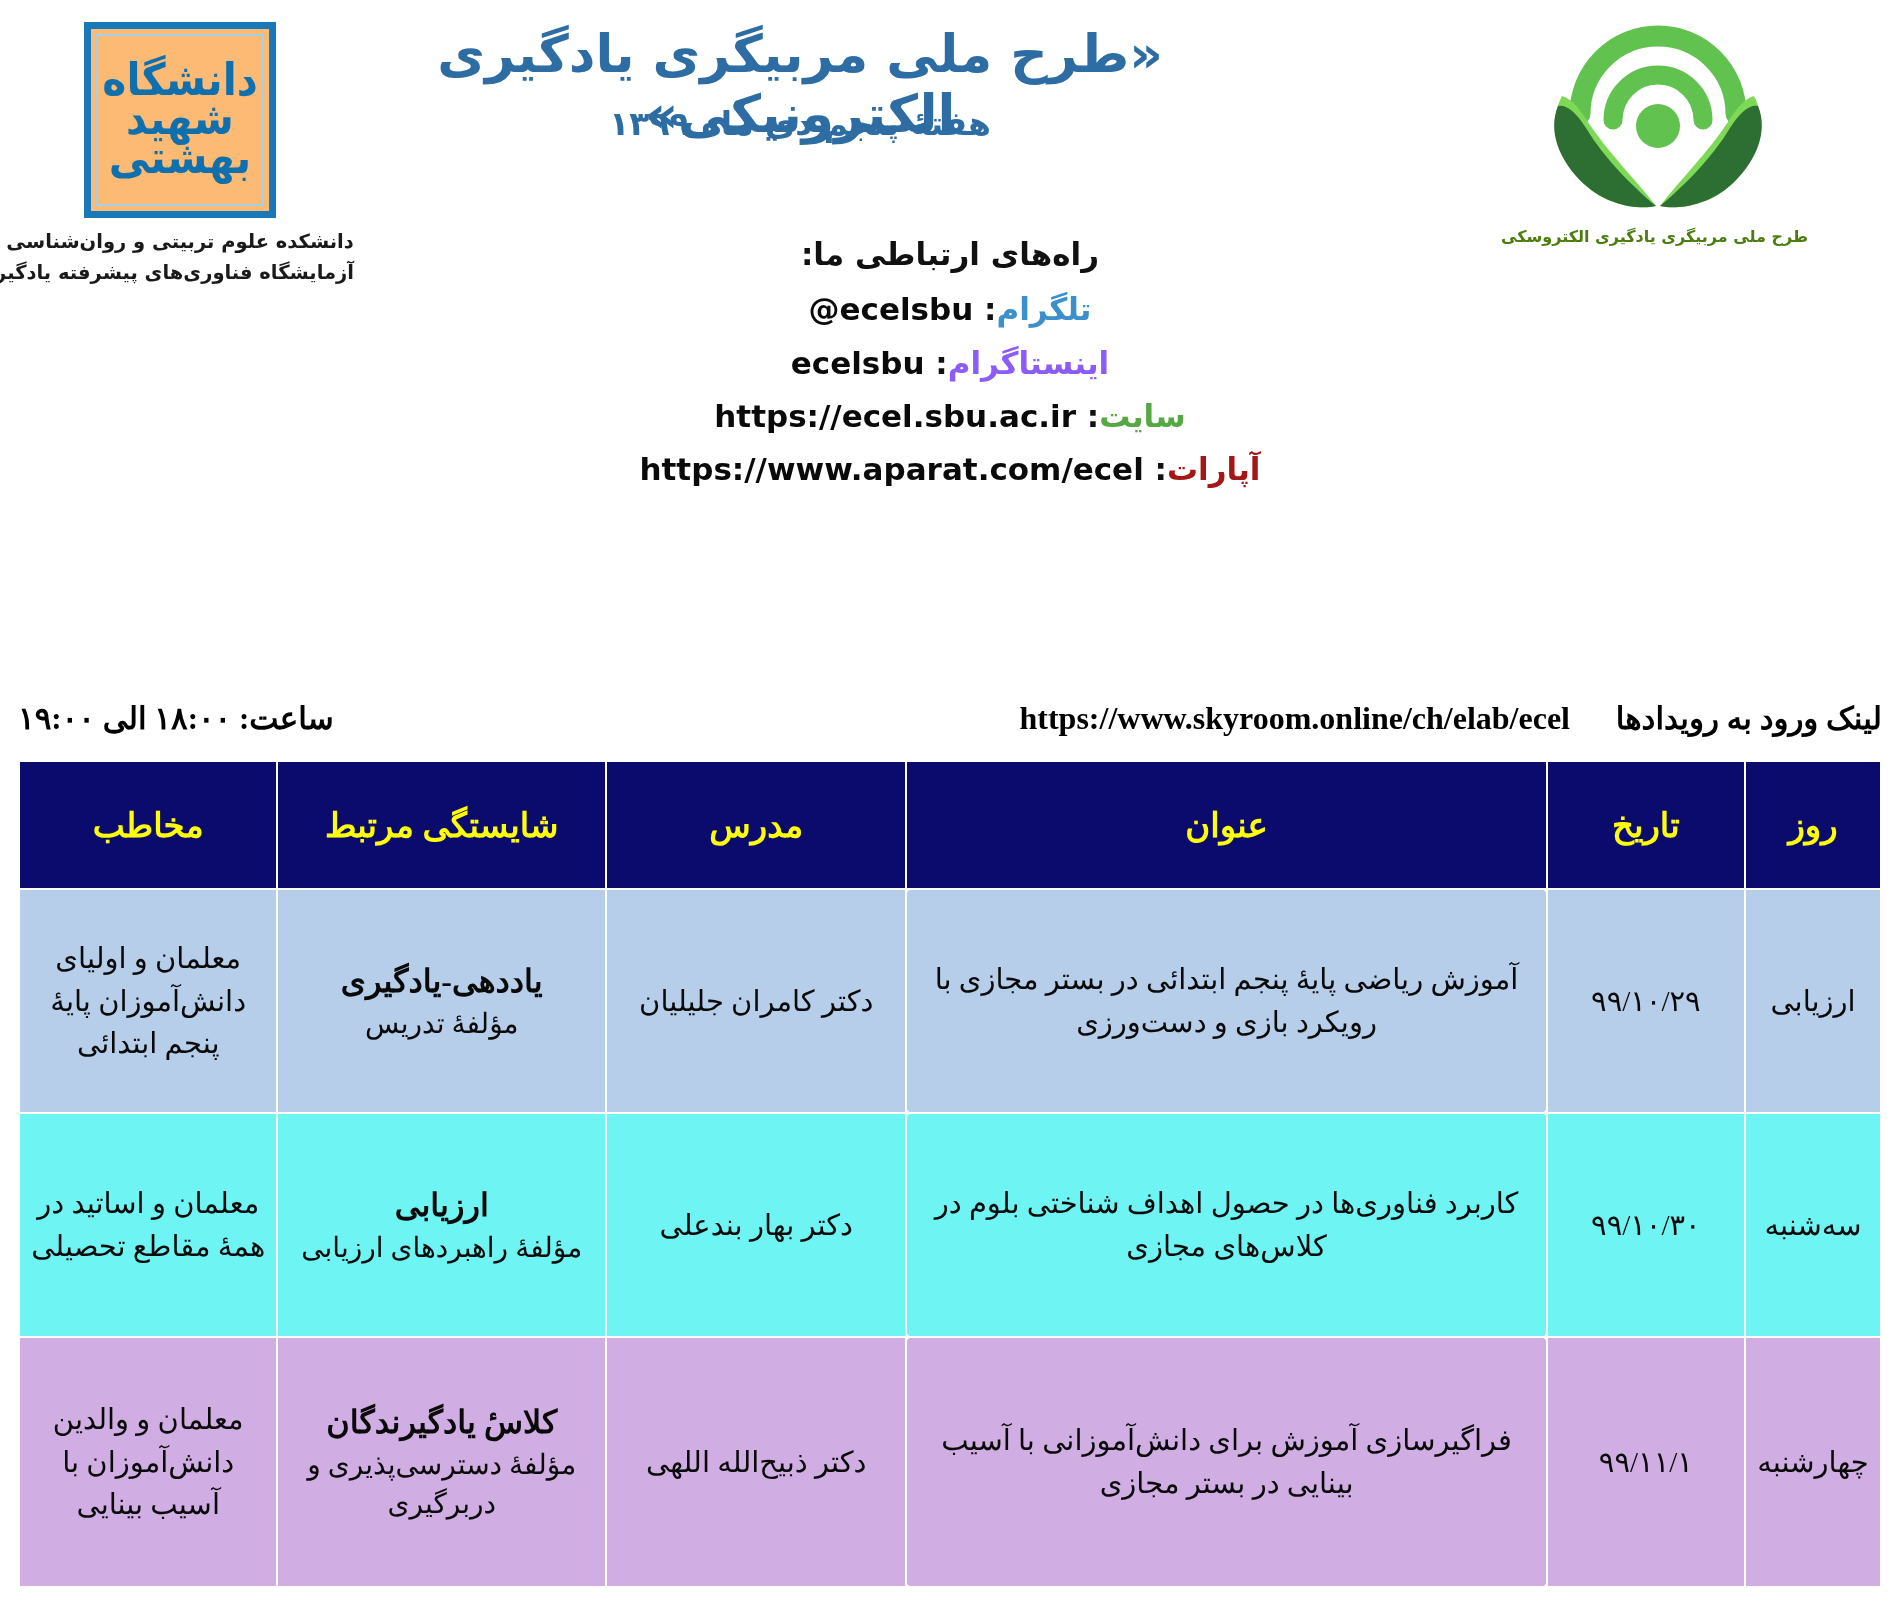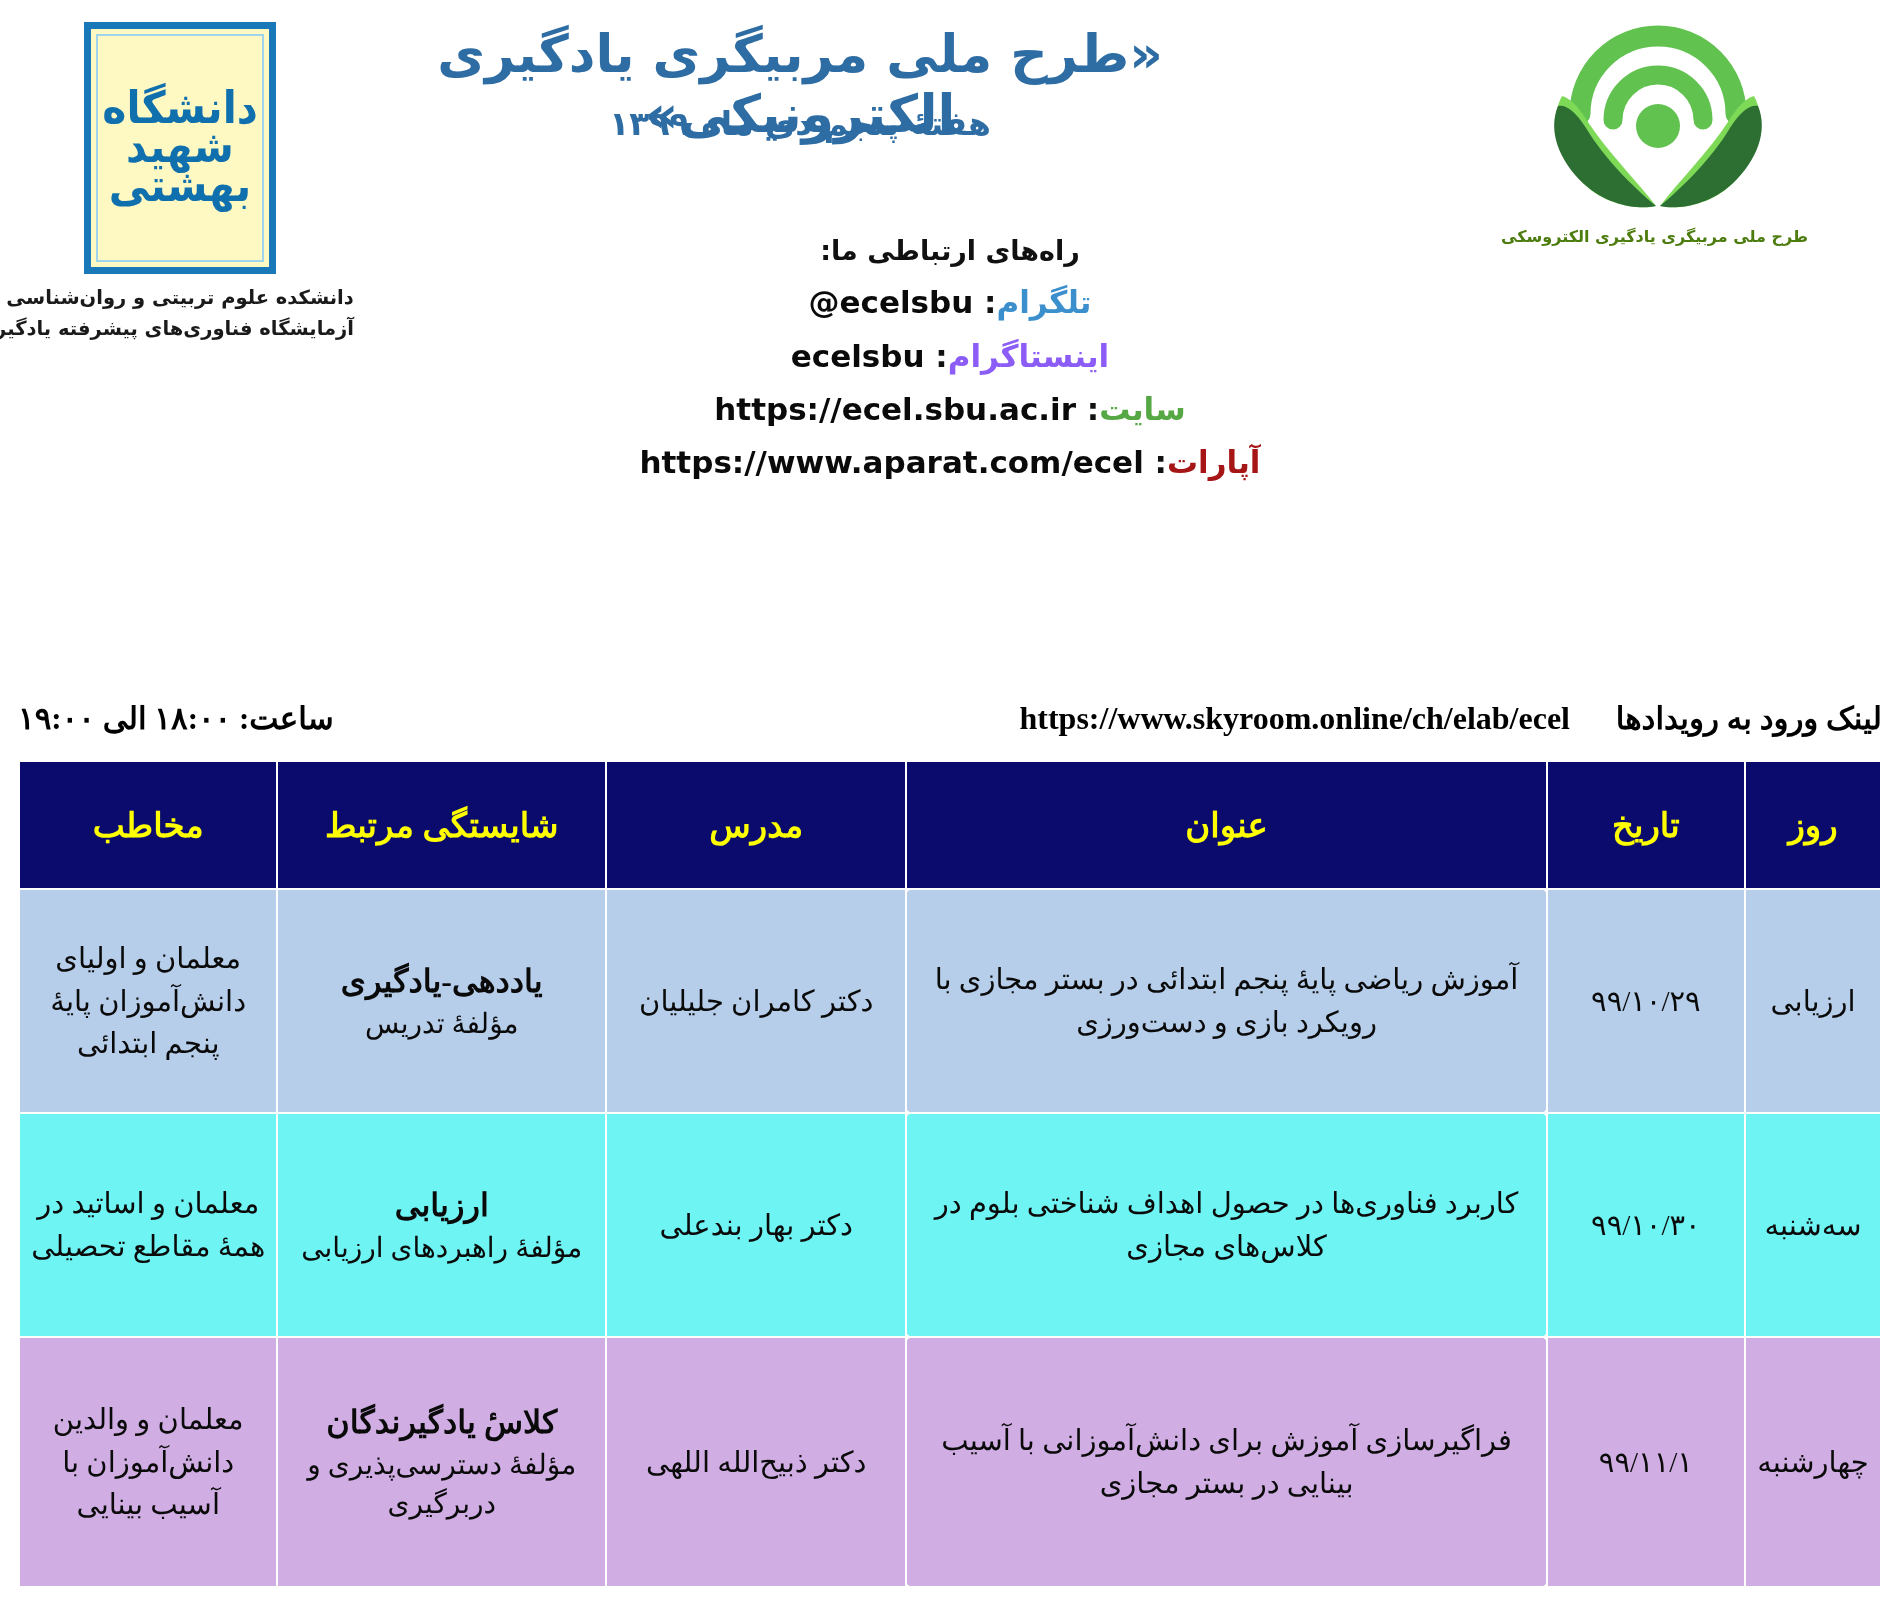--- a/index.html
+++ b/index.html
@@ -30,24 +30,24 @@
   .sbu-block {
     position: absolute;
     left: 0px;
     top: 8px;
     width: 360px;
     text-align: center;
     direction: rtl;
   }
   .sbu-logo {
     width: 192px;
-    height: 252px;
+    height: 196px;
     margin: 14px auto 8px auto;
     border: 7px solid #1878b8;
-    background: #fef9c3;
+    background: #fdba74;
     position: relative;
     display: block;
   }
   .sbu-logo .inner-frame {
     position: absolute;
     inset: 5px;
     border: 2px solid #9fd4ef;
   }
   .sbu-logo .calligraphy {
     position: absolute;
@@ -129,21 +129,21 @@
   }
   .contact-line {
     font-size: 31px;
     font-weight: bold;
     color: #111111;
     line-height: 1.72;
     text-align: center;
     padding-right: 0;
   }
   .contact-head {
-    font-size: 27px;
+    font-size: 31px;
     font-weight: bold;
     color: #111111;
     line-height: 1.72;
     margin-bottom: 2px;
   }
   .lbl-telegram { color: #3b8fcc; }
   .lbl-instagram { color: #8b5cf6; }
   .lbl-site { color: #56a845; margin-top: 8px; }
   .lbl-aparat { color: #a61616; }
   .val { color: #0a0a0a; direction: ltr; unicode-bidi: embed; display: inline-block; }

